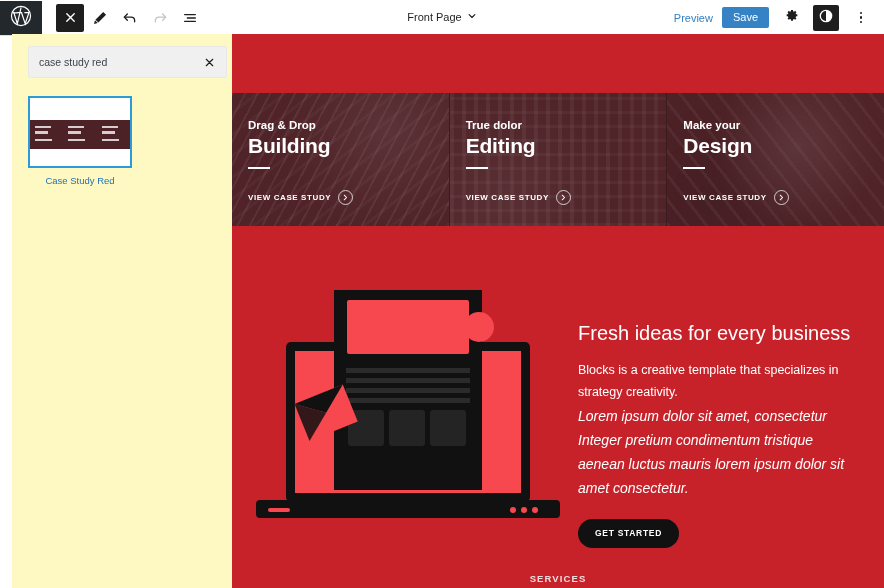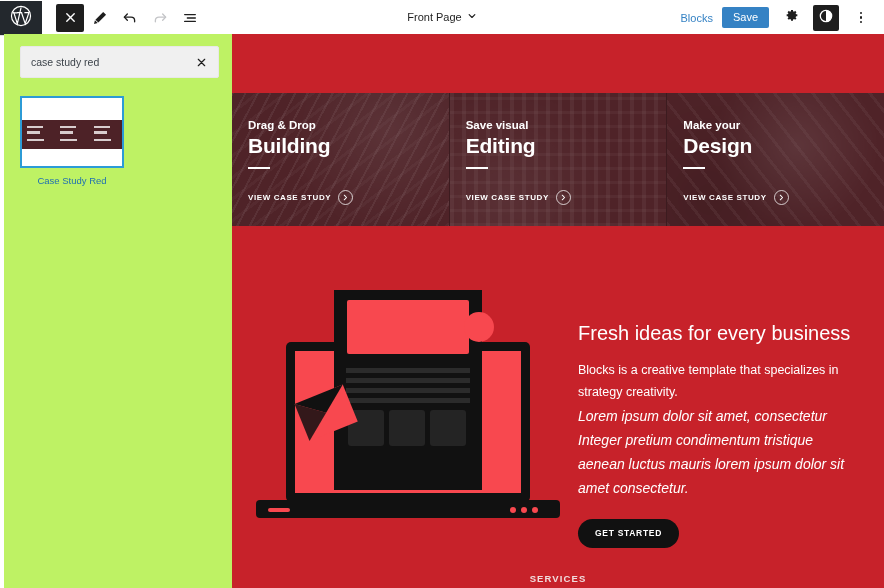--- a/index.html
+++ b/index.html
@@ -51,22 +51,22 @@
   .icon-btn {
     width:26px; height:26px; display:flex; align-items:center; justify-content:center;
     border-radius:2px;
   }
   .icon-btn.dark { background:#1e1e1e; }
   .dots { display:flex; flex-direction:column; gap:2px; align-items:center; }
   .dots i { width:2.5px; height:2.5px; border-radius:50%; background:#1e1e1e; display:block; }
 
   
   .sidebar {
-    position:absolute; top:34px; left:4px; width:232px; height:554px;
-    background:#bef264; border-right:1px solid #e0e0e0; overflow:hidden;
+    position:absolute; top:34px; left:12px; width:232px; height:554px;
+    background:#fef9c3; border-right:1px solid #e0e0e0; overflow:hidden;
   }
   .search-wrap { padding:12px 16px 0 16px; }
   .search-box {
     display:flex; align-items:center; height:32px;
     background:#f0f0f0; border:1px solid #e8e8e8; border-radius:2px;
     padding:0 8px 0 10px;
   }
   .search-box input {
     flex:1; border:none; outline:none; background:transparent;
     font-size:10.5px; color:#3c434a; font-family:"Liberation Sans", sans-serif;
@@ -226,21 +226,21 @@
       <span>Front Page</span>
       <span>
         <svg width="10" height="10" viewBox="0 0 12 12" fill="none" stroke="#1e1e1e" stroke-width="1.4" stroke-linecap="round" stroke-linejoin="round">
             <path d="M2.6 4.4 6 7.8l3.4-3.4"></path>
           </svg>
       </span>
     </div>
   </div>
 
   <div class="tb-right">
-    <a class="preview-link">Blocks</a>
+    <a class="preview-link">Preview</a>
     <button class="save-btn">Save</button>
 
     <div class="icon-btn">
       <span>
         <svg width="15" height="15" viewBox="0 0 18 18" fill="#1e1e1e">
           <path d="M9 6.1A2.9 2.9 0 1 0 9 11.9 2.9 2.9 0 0 0 9 6.1zm0 4.5A1.6 1.6 0 1 1 9 7.4a1.6 1.6 0 0 1 0 3.2z"></path>
           <path d="M16 7.6h-1.5a5.7 5.7 0 0 0-.6-1.4l1.1-1.1-1.7-1.7-1.1 1.1a5.7 5.7 0 0 0-1.4-.6V2.4H8.4v1.5a5.7 5.7 0 0 0-1.4.6L5.9 3.4 4.2 5.1l1.1 1.1a5.7 5.7 0 0 0-.6 1.4H3.2v2.4h1.5c.13.5.33.97.6 1.4l-1.1 1.1 1.7 1.7 1.1-1.1c.43.27.9.47 1.4.6v1.5h2.4v-1.5c.5-.13.97-.33 1.4-.6l1.1 1.1 1.7-1.7-1.1-1.1c.27-.43.47-.9.6-1.4H16z"></path>
         </svg>
       </span>
     </div>
@@ -320,21 +320,21 @@
                 <path d="M2.6 1.4 5.2 4 2.6 6.6"></path>
               </svg>
           </span>
         </div>
       </div>
     </div>
 
     <div class="cs-card c2">
       <div class="photo"></div>
       <div class="cs-inner">
-        <div class="cs-kicker">Save visual</div>
+        <div class="cs-kicker">True dolor</div>
         <div class="cs-title">Editing</div>
         <div class="cs-rule"></div>
         <div class="cs-cta">
           <span class="cs-cta-text">VIEW CASE STUDY</span>
           <span class="cs-arrow">
             <svg width="7" height="7" viewBox="0 0 8 8" fill="none" stroke="#fff" stroke-width="1.2" stroke-linecap="round" stroke-linejoin="round">
                 <path d="M2.6 1.4 5.2 4 2.6 6.6"></path>
               </svg>
           </span>
         </div>

